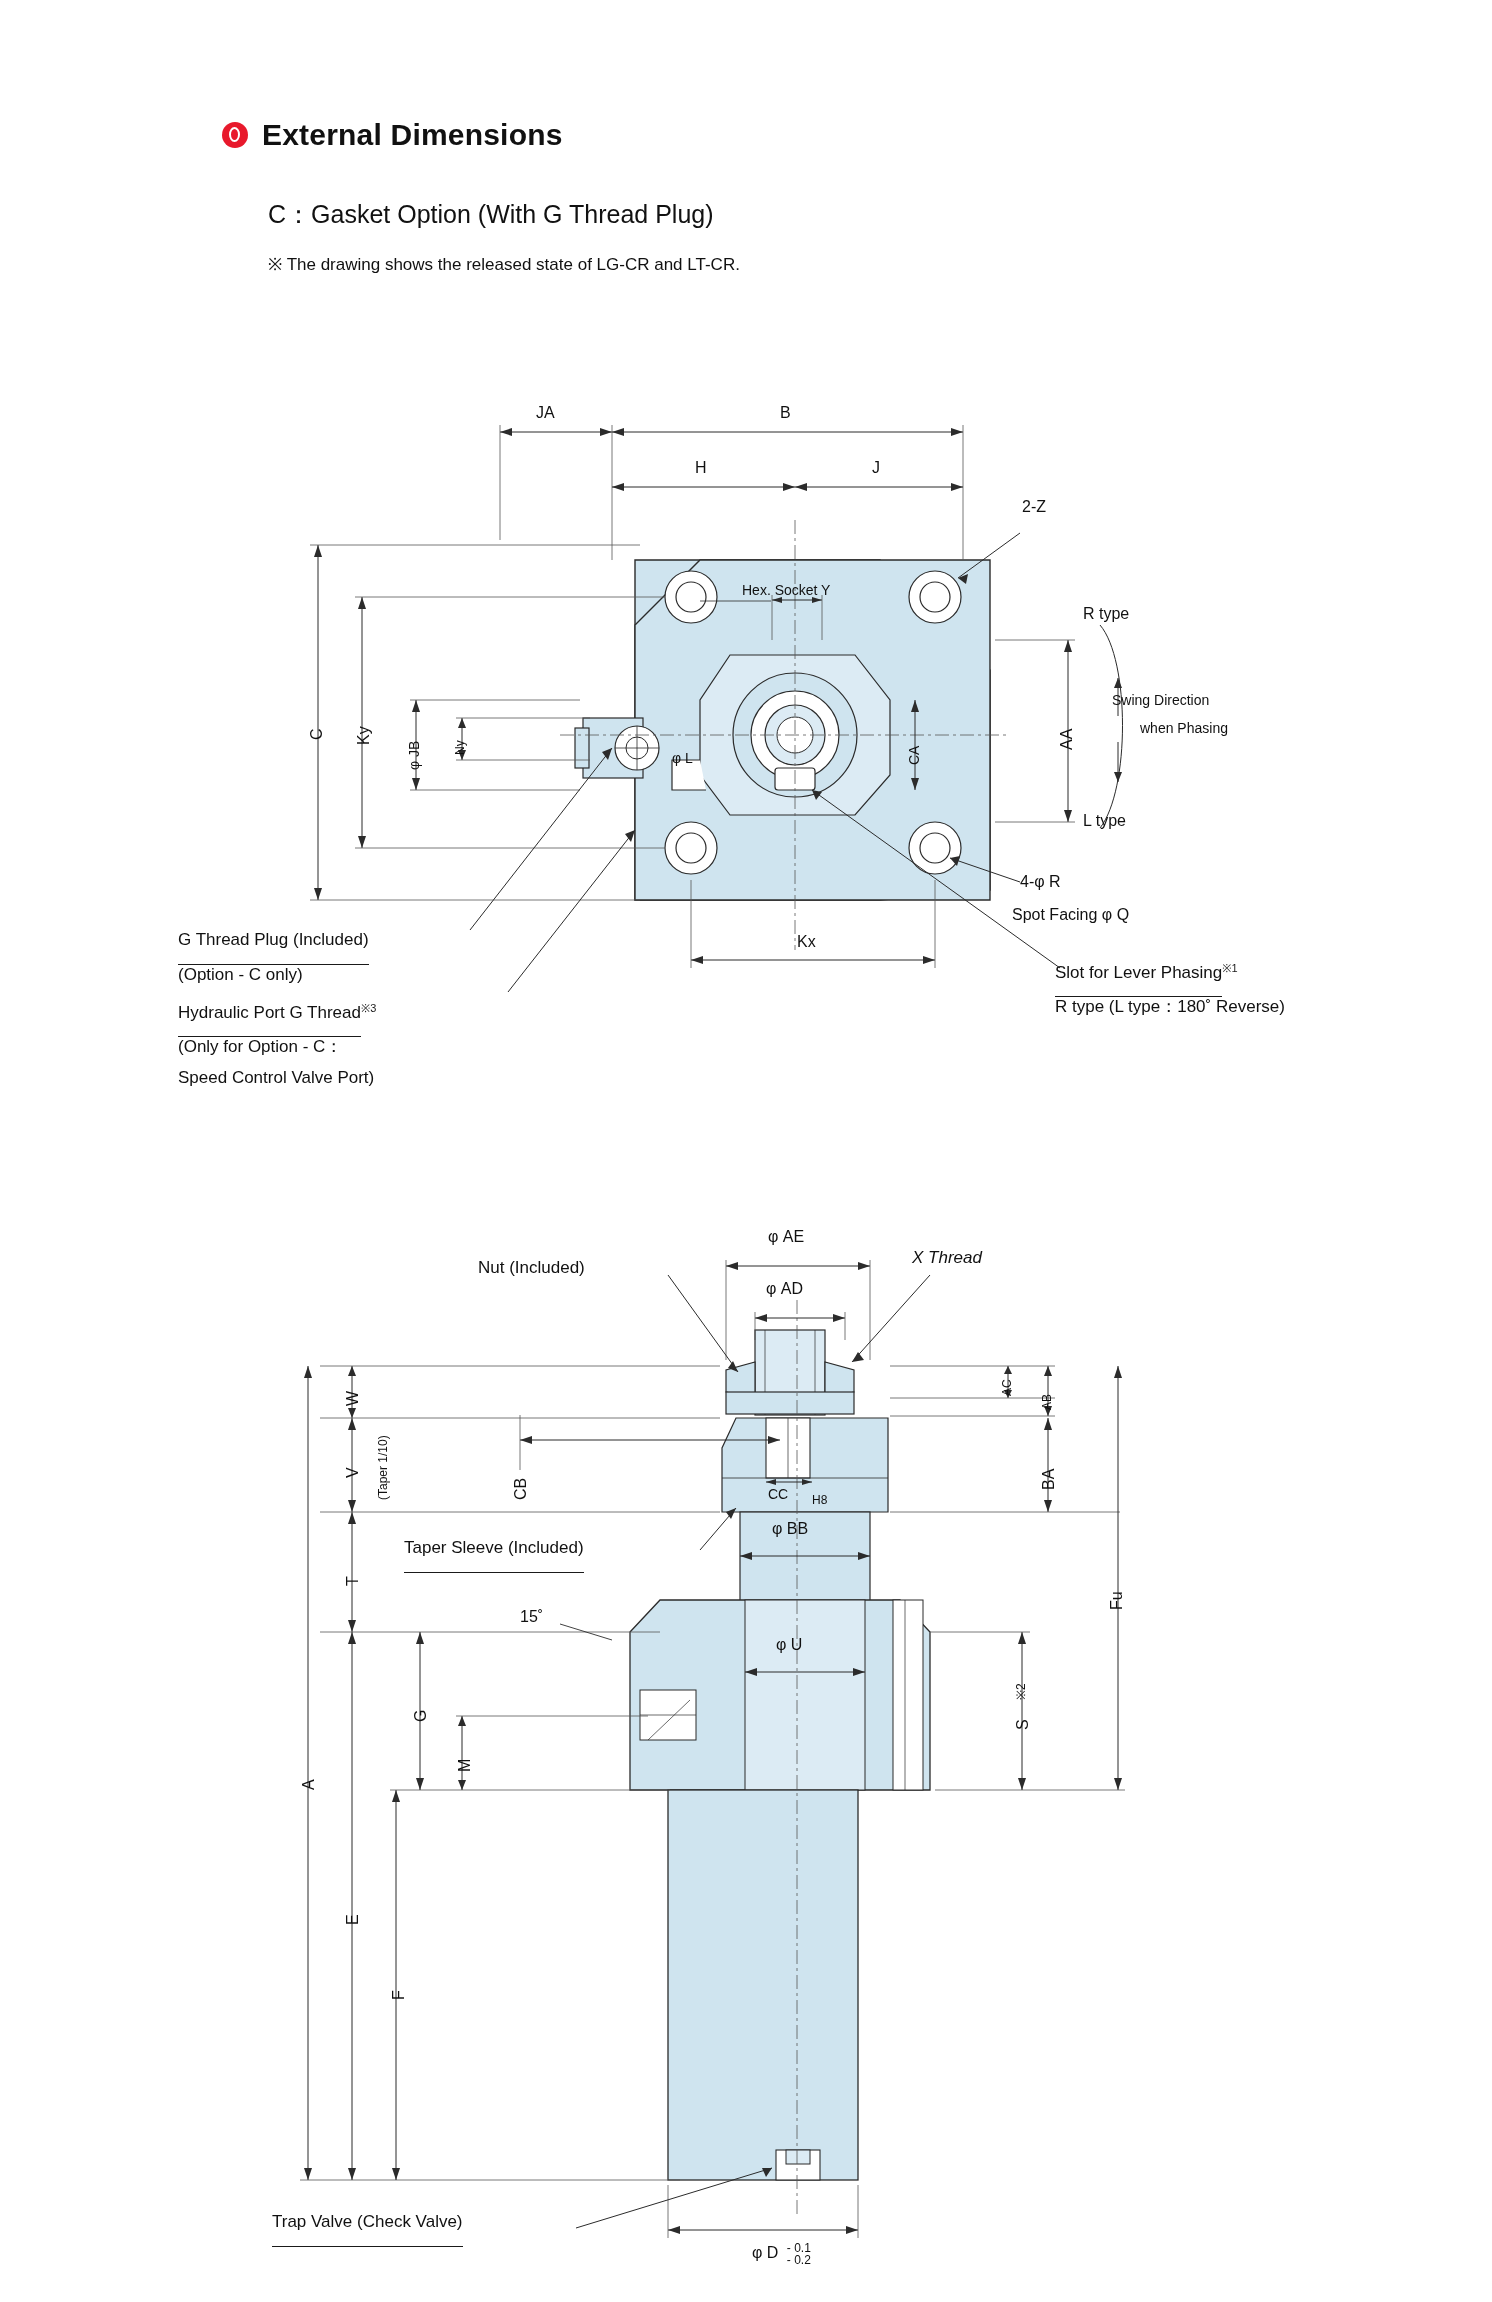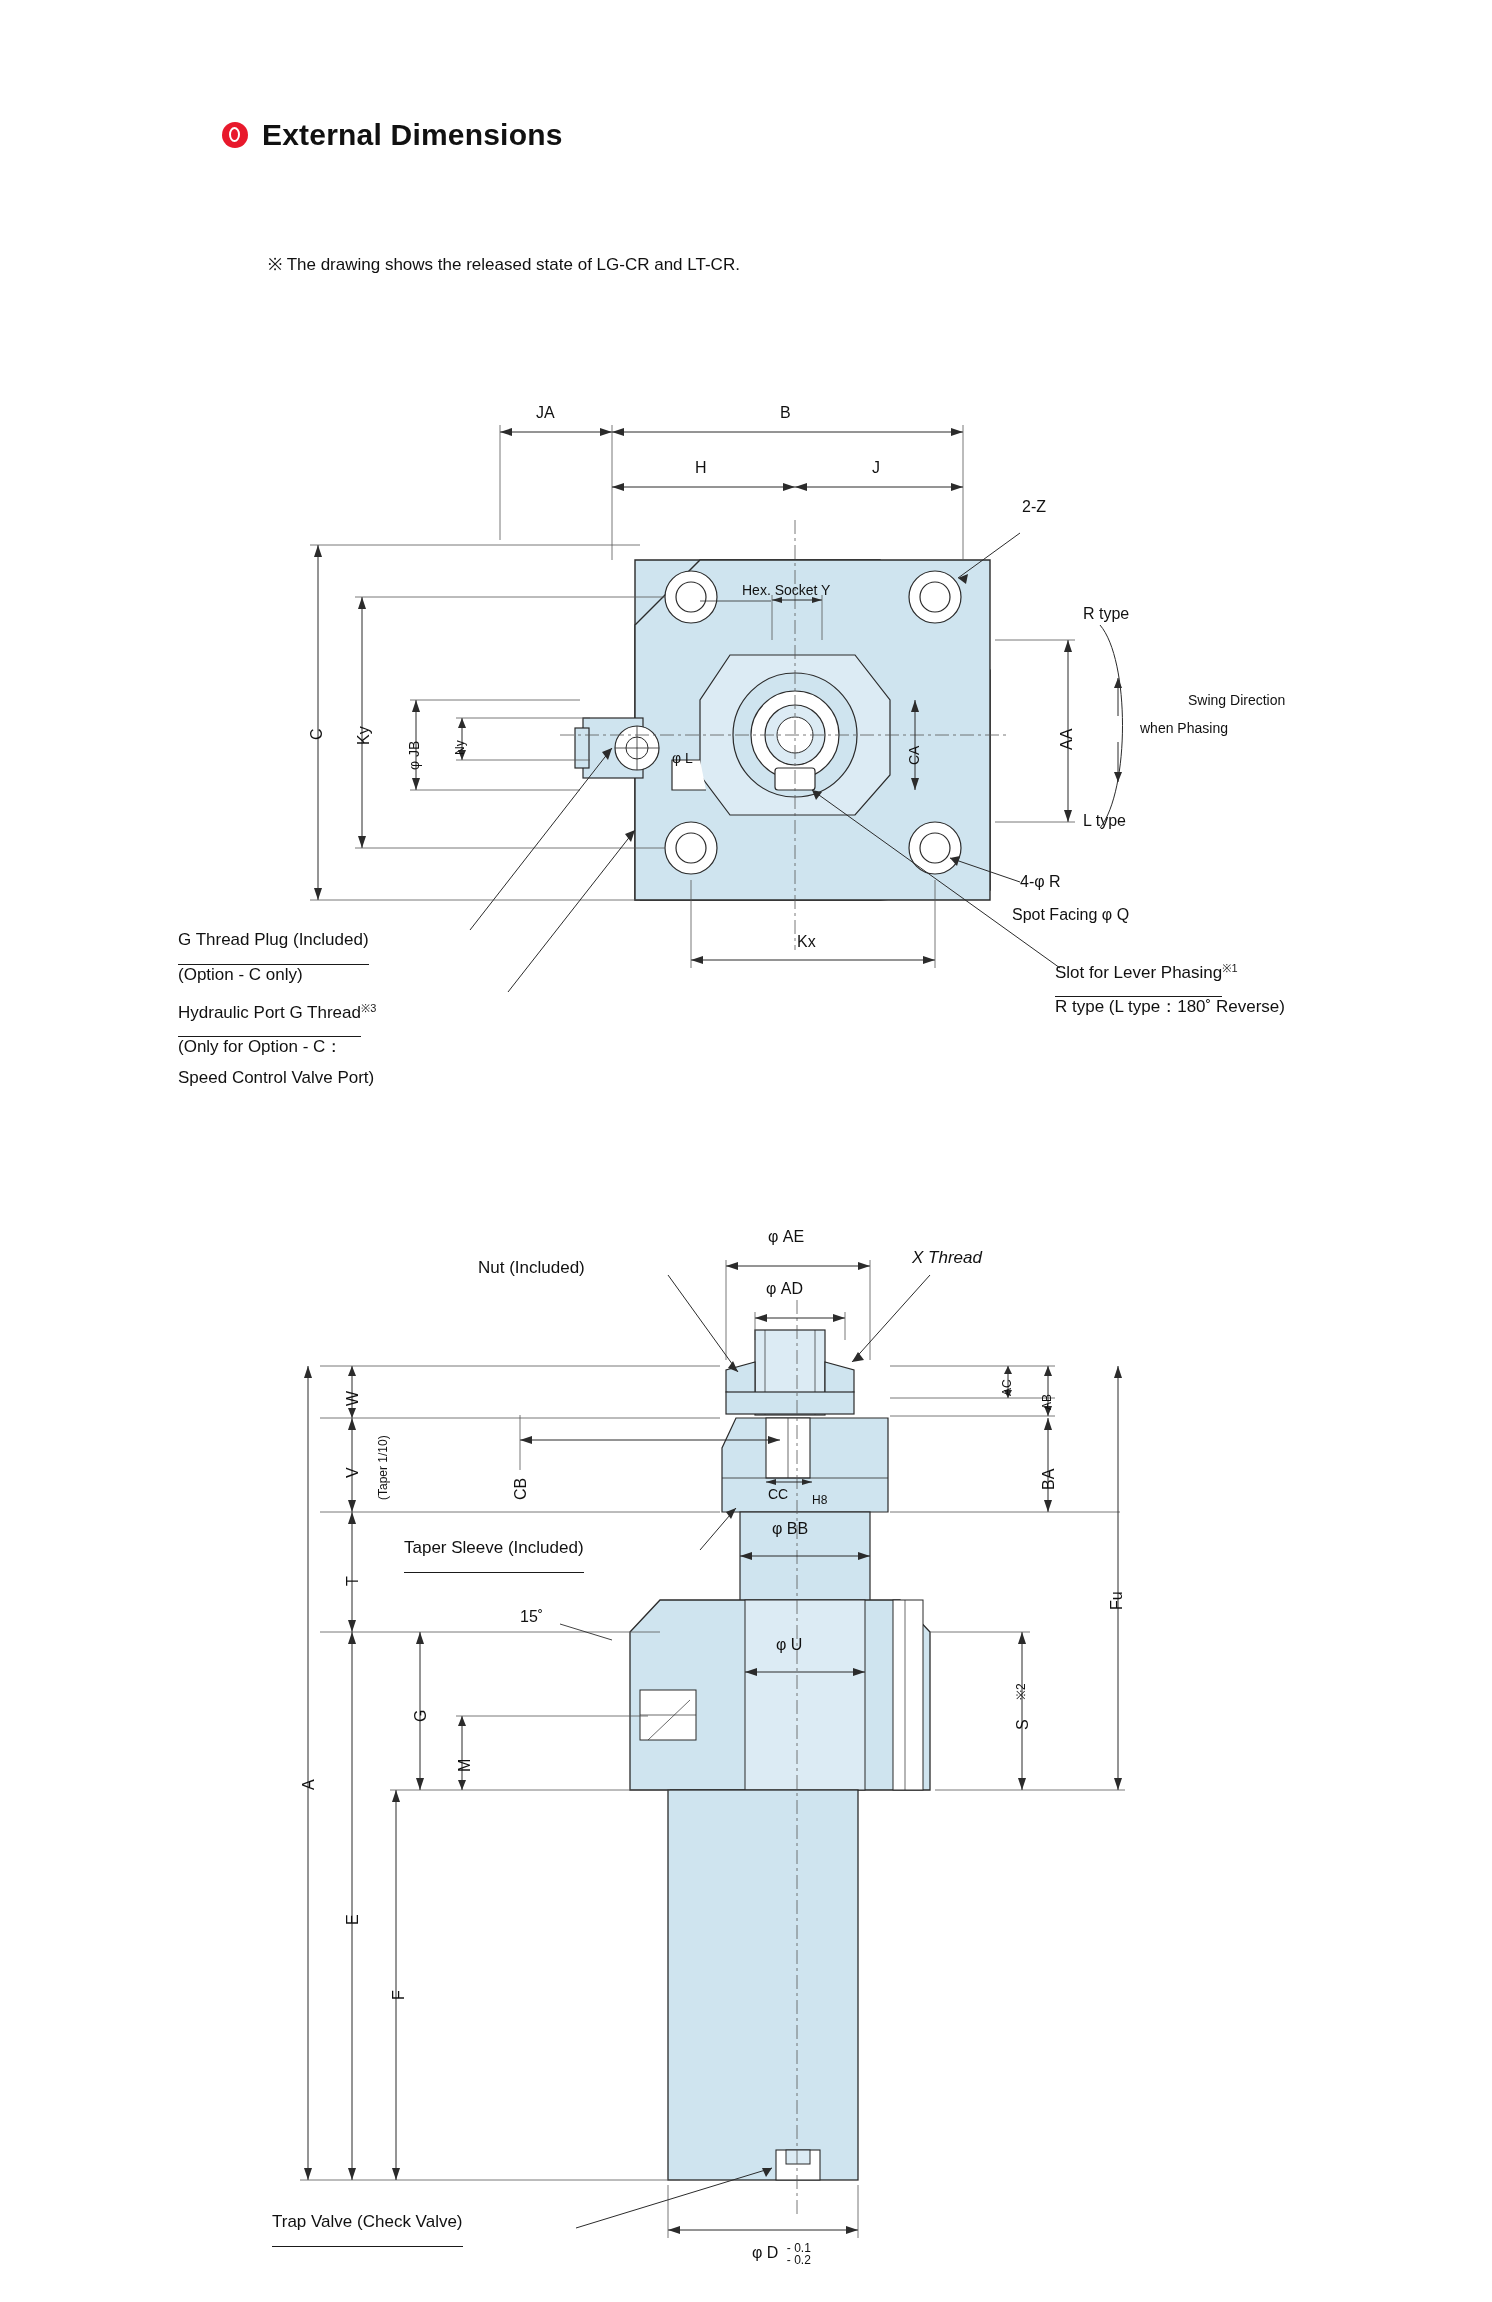--- a/index.html
+++ b/index.html
@@ -100,20 +100,21 @@
 </style>
 </head>
 <body>
 
 <div class="page">
 
   <div class="hdr">
     <span class="hdr-bullet"></span>
     <span class="hdr-title">External Dimensions</span>
   </div>
+  <div class="sub1">C：Gasket Option (With G Thread Plug)</div>
   <div class="sub2">※ The drawing shows the released state of LG-CR and LT-CR.</div>
 
   <div>
 
     <svg class="ovl">
 
       <polygon points="635,560 880,560 990,670 990,890 880,900 635,900 635,870 635,590" fill="#cfe4ef" stroke="#2b2b2b" stroke-width="1.4"></polygon>
       <polygon points="635,560 990,560 990,900 635,900" fill="none" stroke="none"></polygon>
 
       <polygon points="700,560 990,560 990,900 635,900 635,625" fill="#cfe4ef" stroke="#2b2b2b" stroke-width="1.4"></polygon>
@@ -241,21 +242,21 @@
     <div class="lbl rot xs" style="left:453px; top:755px;">Ny</div>
     <div class="lbl sm" style="left:672px; top:750px;">φ L</div>
     <div class="lbl rot sm" style="left:906px; top:765px;">CA</div>
     <div class="lbl rot" style="left:1058px; top:750px;">AA</div>
     <div class="lbl" style="left:797px; top:933px;">Kx</div>
 
     <div class="lbl" style="left:1022px; top:498px;">2-Z</div>
     <div class="lbl sm" style="left:742px; top:582px;">Hex. Socket Y</div>
     <div class="lbl" style="left:1083px; top:605px;">R type</div>
     <div class="lbl" style="left:1083px; top:812px;">L type</div>
-    <div class="lbl sm" style="left:1188px; top:692px;">Swing Direction</div>
+    <div class="lbl sm" style="left:1112px; top:692px;">Swing Direction</div>
     <div class="lbl sm" style="left:1140px; top:720px;">when Phasing</div>
     <div class="lbl" style="left:1020px; top:873px;">4-φ R</div>
     <div class="lbl" style="left:1012px; top:906px;">Spot Facing φ Q</div>
 
     <div style="position:absolute; left:1055px; top:960px;text-align:center;">
       <span class="note u" style="position:relative;">Slot for Lever Phasing</span><span class="sup">※1</span>
     </div>
     <div class="note" style="left:1055px; top:995px;">R type (L type：180˚ Reverse)</div>
 
     <div class="note u" style="left:178px; top:930px;">G Thread Plug (Included)</div>

